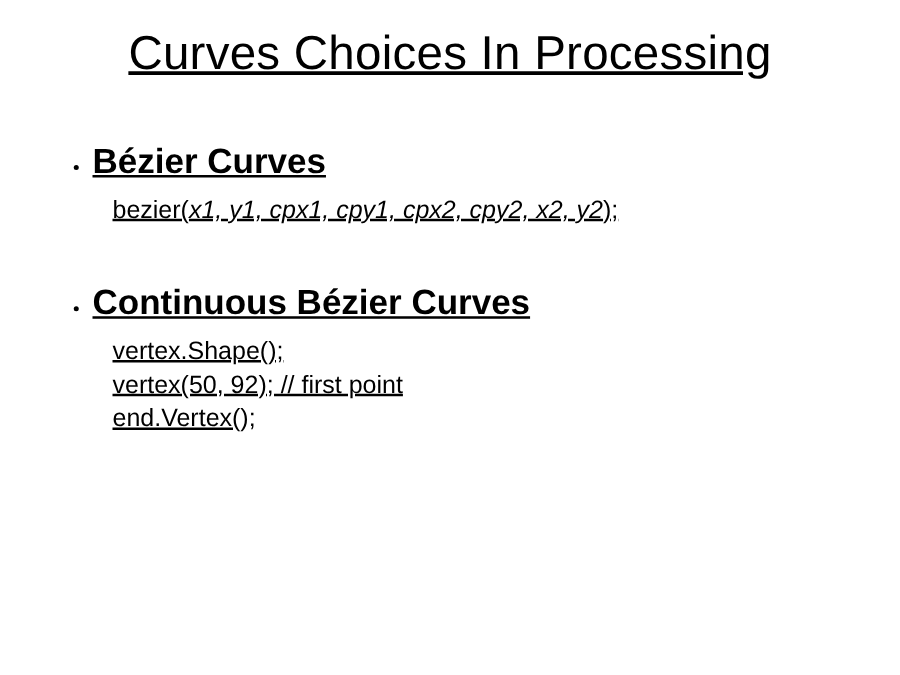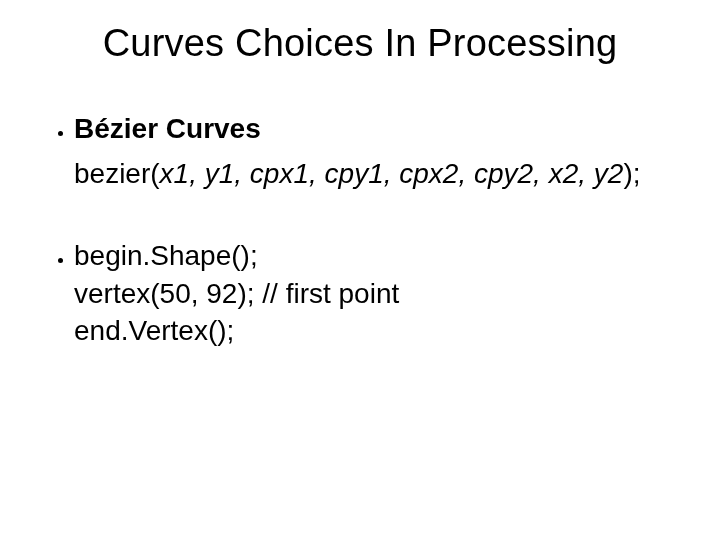--- a/index.html
+++ b/index.html
@@ -9,20 +9,21 @@
     height: 540px;
     background: #fff;
     font-family: Arial, Helvetica, sans-serif;
     color: #000;
   }
   .slide {
     box-sizing: border-box;
     width: 720px;
     height: 536px;
     padding: 22px 40px 0 40px;
+    text-decoration: underline;
   }
   .title {
     font-size: 38px;
     font-weight: 400;
     text-align: center;
     margin: 0 0 48px 0;
     letter-spacing: 0.2px;
   }
   ul.top {
     list-style: disc;
@@ -31,24 +32,24 @@
   }
   ul.top > li {
     margin-bottom: 44px;
   }
   .bullet-heading {
     font-size: 28px;
     font-weight: 700;
     margin: 16px 0 10px 0;
   }
   .code-block {
-    font-size: 28px;
+    font-size: 20px;
     font-weight: 400;
     line-height: 1.35;
-    margin-left: 0;
+    margin-left: 16px;
   }
   .code-line {
     white-space: nowrap;
   }
   .param-italic {
     font-style: italic;
   }
 </style>
 </head>
 <body>
@@ -61,21 +62,22 @@
     <li>
       <div class="bullet-heading">Bézier Curves</div>
       <div class="code-block">
         <div class="code-line">
           <span>bezier(</span><span class="param-italic">x1, y1, cpx1, cpy1, cpx2, cpy2, x2, y2</span><span>);</span>
         </div>
       </div>
     </li>
 
     <li>
+      <div class="bullet-heading">Continuous Bézier Curves</div>
       <div class="code-block">
-        <div class="code-line">begin.Shape();</div>
+        <div class="code-line">vertex.Shape();</div>
         <div class="code-line">vertex(50, 92); // first point</div>
         <div class="code-line">end.Vertex();</div>
       </div>
     </li>
 
   </ul>
 </div>
 
 </body></html>

